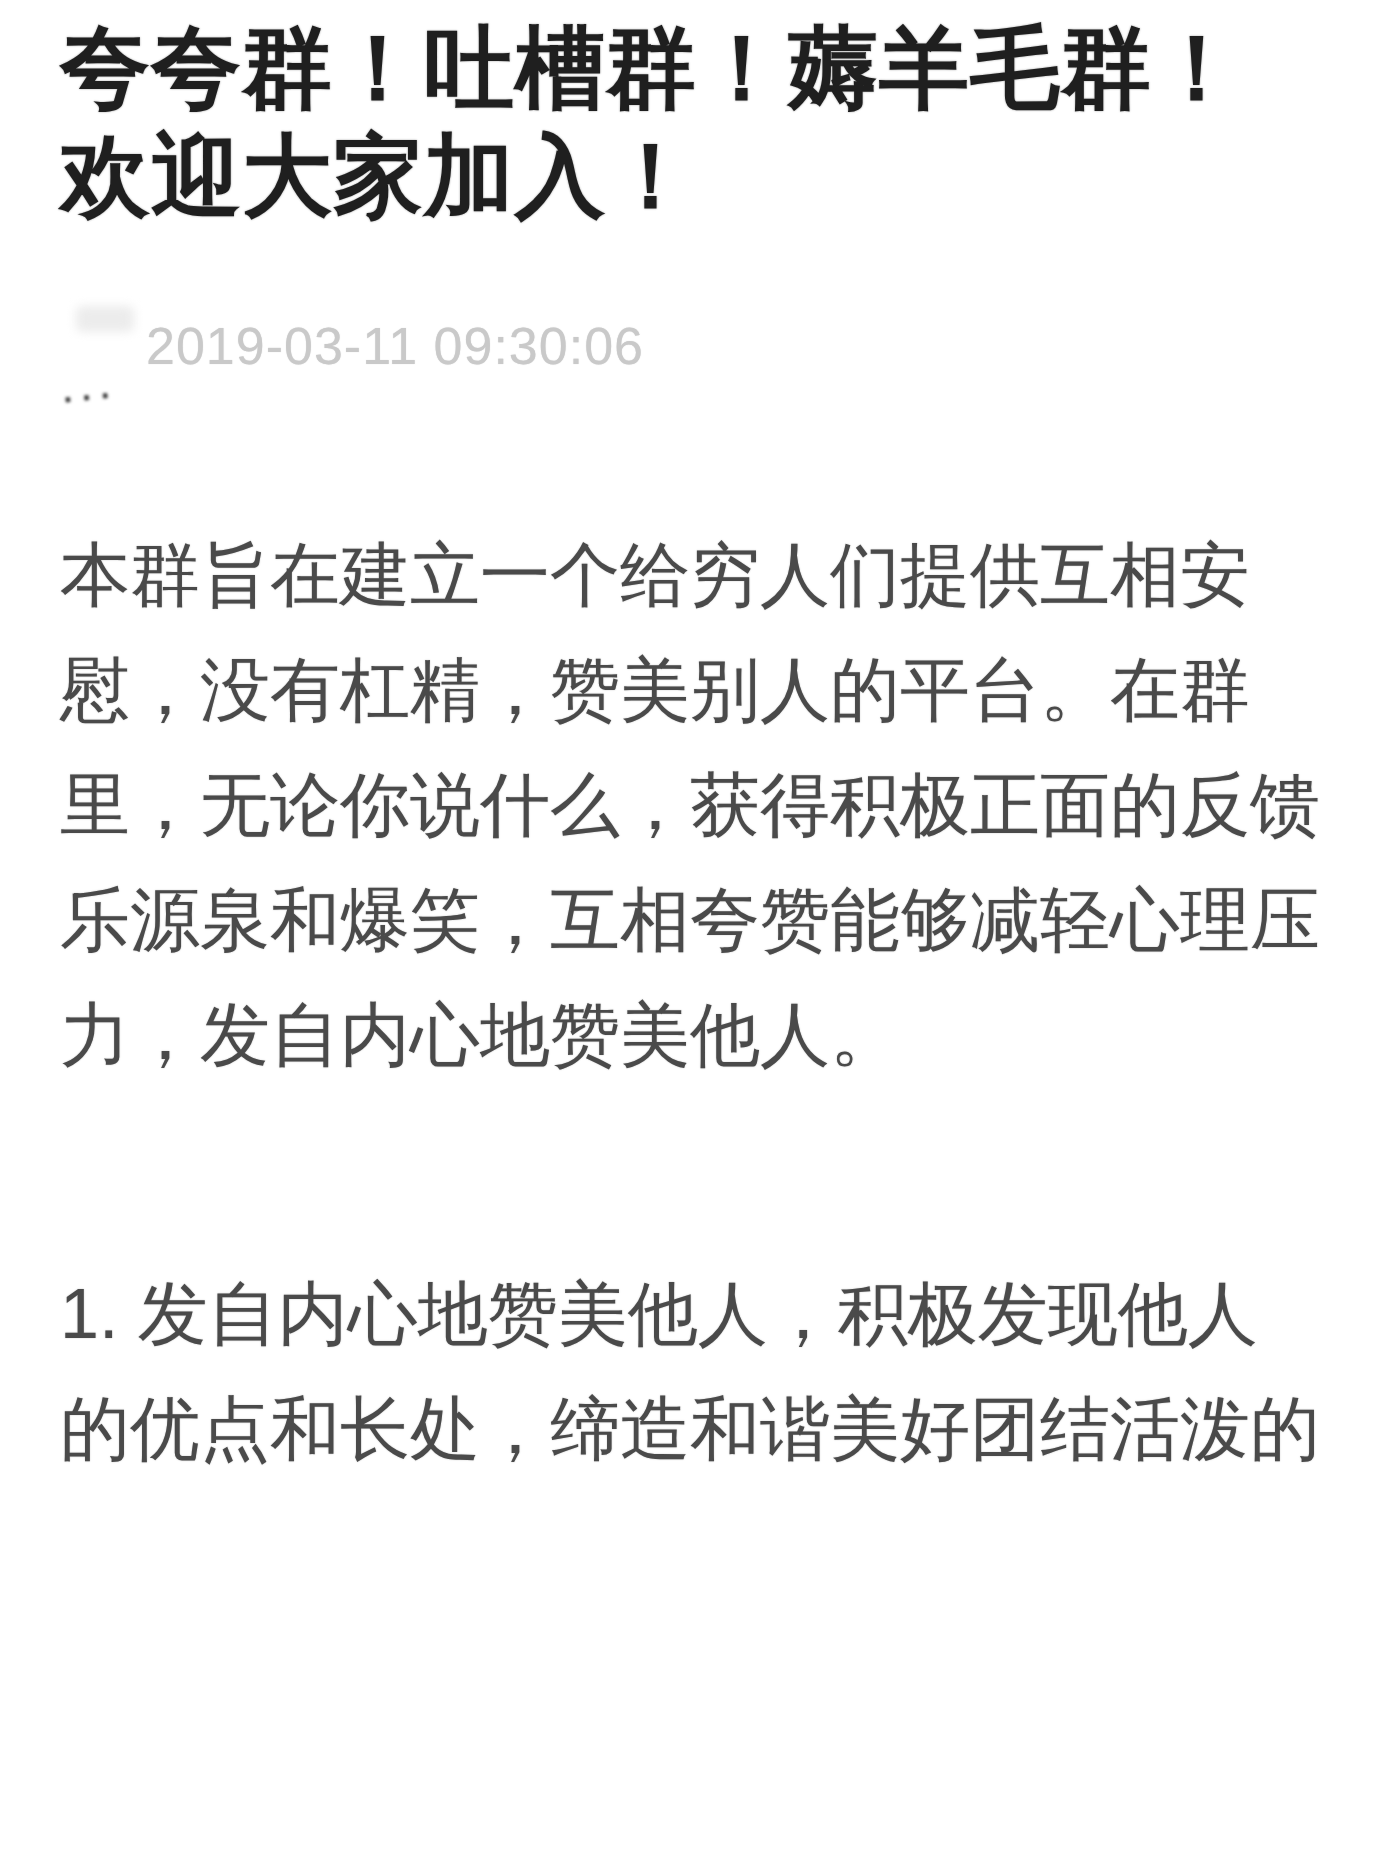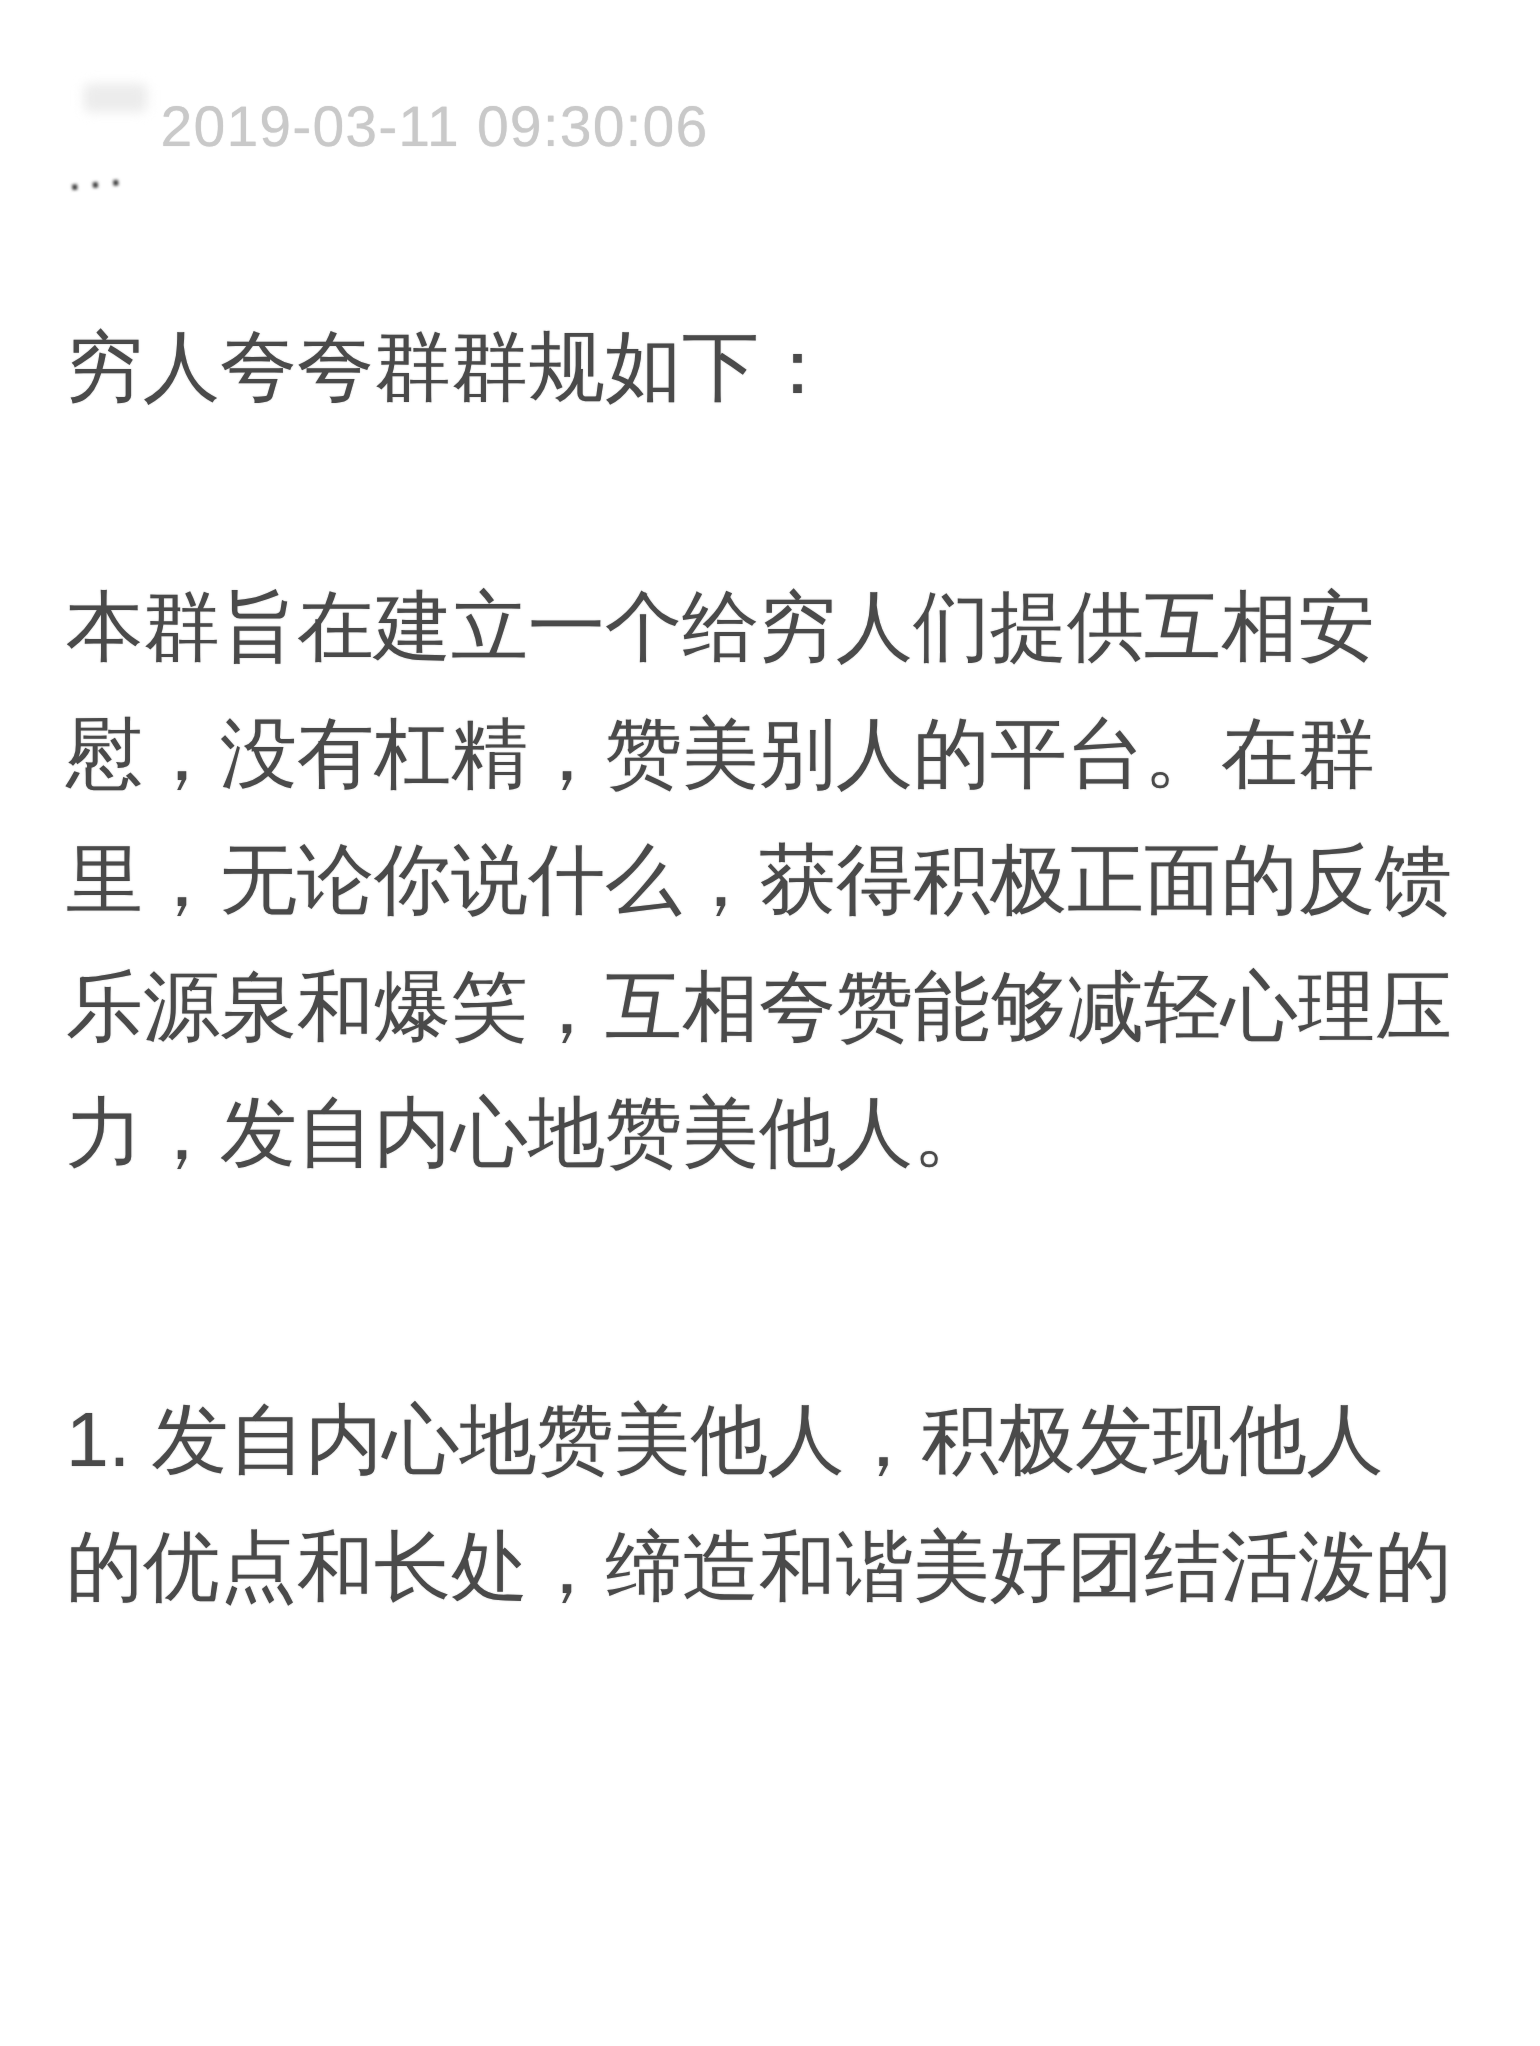--- a/index.html
+++ b/index.html
@@ -89,31 +89,32 @@
 
   .para.rules-heading { margin-top: 110px; }
   .para.purpose { margin-top: 122px; }
   .para.rule1 { margin-top: 164px; }
 </style>
 </head>
 <body>
 
 <div class="page soft">
 
+  <h1 class="title">
+      <div class="tline">夸夸群！吐槽群！薅羊毛群！</div>
+      <div class="tline">欢迎大家加入！</div>
+    </h1>
 
   <div class="meta">
     <span class="author">
       <span class="author-dots">...</span>
     </span>
     <span class="time">2019-03-11 09:30:06</span>
   </div>
 
-  <div class="para rules-heading">
-      <div class="tline">穷人夸夸群群规如下：</div>
-    </div>
 
   <div class="para purpose">
       <div class="tline">本群旨在建立一个给穷人们提供互相安</div>
       <div class="tline">慰，没有杠精，赞美别人的平台。在群</div>
       <div class="tline">里，无论你说什么，获得积极正面的反馈</div>
       <div class="tline">乐源泉和爆笑，互相夸赞能够减轻心理压</div>
       <div class="tline">力，发自内心地赞美他人。</div>
     </div>
 
   <div class="para rule1">

